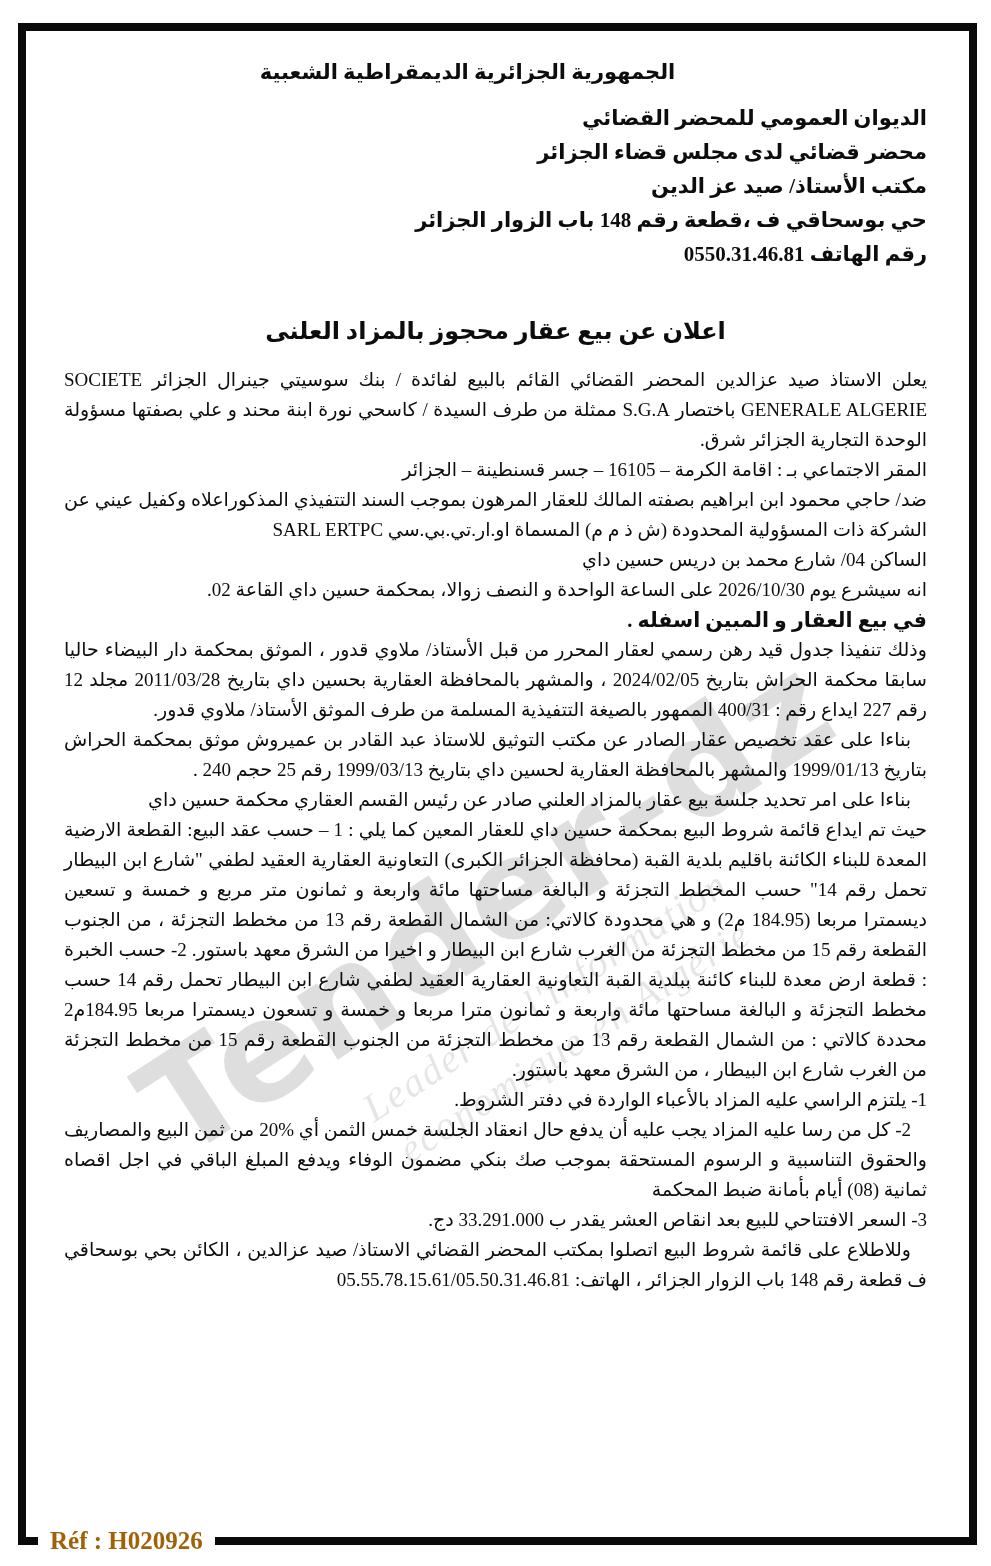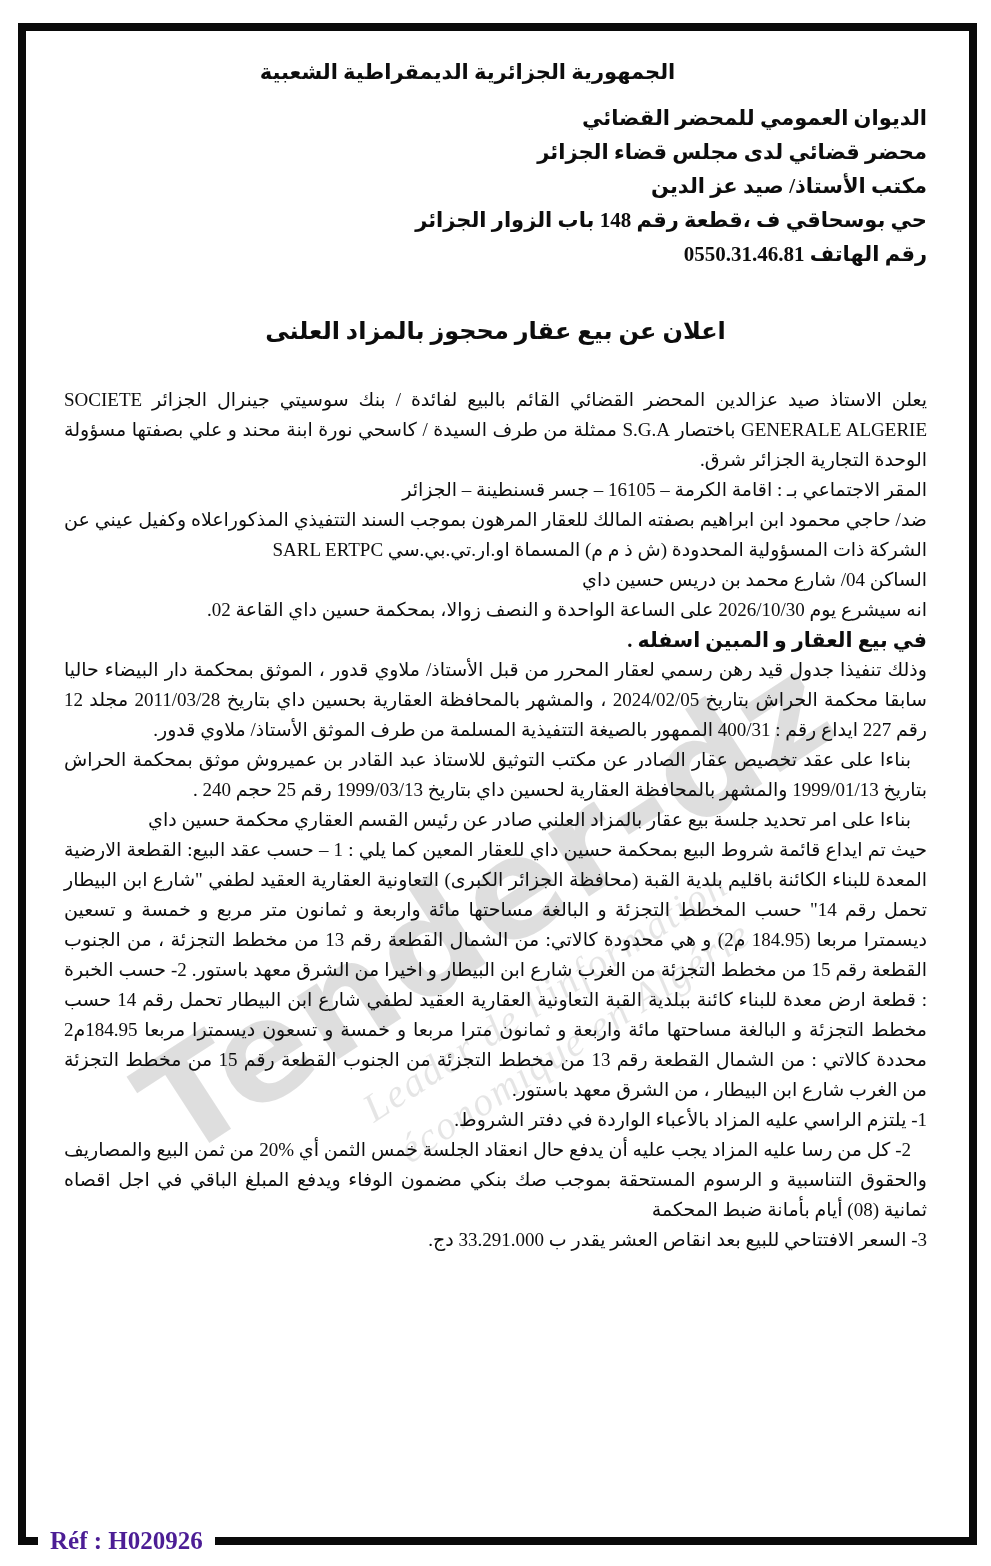--- a/index.html
+++ b/index.html
@@ -41,37 +41,37 @@
     margin-top:16px; text-align:right; font-weight:bold;
     font-size:21px; line-height:34px;
     font-family:"Liberation Serif","DejaVu Sans",sans-serif;
   }
   .title {
     text-align:center; font-weight:bold; font-size:24px; margin-top:46px;
     font-family:"Liberation Serif","DejaVu Sans",sans-serif;
   }
   
   .bodytext {
-    margin-top:40px; font-size:19px; line-height:30px;
+    margin-top:20px; font-size:19px; line-height:30px;
     text-align:justify; text-justify:inter-word;
     font-family:"Liberation Serif","DejaVu Sans",sans-serif;
   }
   .bodytext p { margin:0; }
   .p-indent { text-indent:16px; }
   .sec-heading {
     font-weight:bold; font-size:20.5px; margin-top:24px; margin-bottom:4px;
     text-align:right;
   }
   .sec-heading.big-gap { margin-top:38px; }
   
   .ref {
     position:absolute; left:12px; bottom:-18px; z-index:2;
     background:#ffffff; padding:0 12px;
     font-family:"Liberation Serif", serif; font-weight:bold; font-size:25px;
-    direction:ltr; color:#4c1d95; white-space:nowrap;margin-top:20px;
+    direction:ltr; color:#a16207; white-space:nowrap;margin-top:20px;
   }
 </style>
 </head>
 <body>
 
 <div class="frame">
 
   <div class="watermark">
     <div class="wm-brand">Tender-dz</div>
     <div class="wm-tag">Leader de l'information</div>
@@ -104,19 +104,20 @@
       <p>وذلك تنفيذا جدول قيد رهن رسمي لعقار المحرر من قبل الأستاذ/ ملاوي قدور ، الموثق بمحكمة دار البيضاء حاليا سابقا محكمة الحراش بتاريخ 2024/02/05 ، والمشهر بالمحافظة العقارية بحسين داي بتاريخ 2011/03/28 مجلد 12 رقم 227 ايداع رقم : 400/31 الممهور بالصيغة التتفيذية المسلمة من طرف الموثق الأستاذ/ ملاوي قدور.</p>
       <p class="p-indent">بناءا على عقد تخصيص عقار الصادر عن مكتب التوثيق للاستاذ عبد القادر بن عميروش موثق بمحكمة الحراش بتاريخ 1999/01/13 والمشهر بالمحافظة العقارية لحسين داي بتاريخ 1999/03/13 رقم 25 حجم 240 .</p>
       <p class="p-indent">بناءا على امر تحديد جلسة بيع عقار بالمزاد العلني صادر عن رئيس القسم العقاري محكمة حسين داي</p>
       <p>حيث تم ايداع قائمة شروط البيع بمحكمة حسين داي للعقار المعين كما يلي : 1 – حسب عقد البيع: القطعة الارضية المعدة للبناء الكائنة باقليم بلدية القبة (محافظة الجزائر الكبرى) التعاونية العقارية العقيد لطفي "شارع ابن البيطار تحمل رقم 14" حسب المخطط التجزئة و البالغة مساحتها مائة واربعة و ثمانون متر مربع و خمسة و تسعين ديسمترا مربعا (184.95 م2) و هي محدودة كالاتي: من الشمال القطعة رقم 13 من مخطط التجزئة ، من الجنوب القطعة رقم 15 من مخطط التجزئة من الغرب شارع ابن البيطار و اخيرا من الشرق معهد باستور. 2- حسب الخبرة : قطعة ارض معدة للبناء كائنة ببلدية القبة التعاونية العقارية العقيد لطفي شارع ابن البيطار تحمل رقم 14 حسب مخطط التجزئة و البالغة مساحتها مائة واربعة و ثمانون مترا مربعا و خمسة و تسعون ديسمترا مربعا 184.95م2 محددة كالاتي : من الشمال القطعة رقم 13 من مخطط التجزئة من الجنوب القطعة رقم 15 من مخطط التجزئة من الغرب شارع ابن البيطار ، من الشرق معهد باستور.</p>
 
 
       <p>1- يلتزم الراسي عليه المزاد بالأعباء الواردة في دفتر الشروط.</p>
       <p class="p-indent">2- كل من رسا عليه المزاد يجب عليه أن يدفع حال انعقاد الجلسة خمس الثمن أي %20 من ثمن البيع والمصاريف والحقوق التناسبية و الرسوم المستحقة بموجب صك بنكي مضمون الوفاء ويدفع المبلغ الباقي في اجل اقصاه ثمانية (08) أيام بأمانة ضبط المحكمة</p>
       <p>3- السعر الافتتاحي للبيع بعد انقاص العشر يقدر ب 33.291.000 دج.</p>
 
+      <p class="p-indent">وللاطلاع على قائمة شروط البيع اتصلوا بمكتب المحضر القضائي الاستاذ/ صيد عزالدين ، الكائن بحي بوسحاقي ف قطعة رقم 148 باب الزوار الجزائر ، الهاتف: 05.55.78.15.61/05.50.31.46.81</p>
     </div>
 
   </div>
 
   <div class="ref">Réf : H020926</div>
 
 </div>
 
 </body></html>

